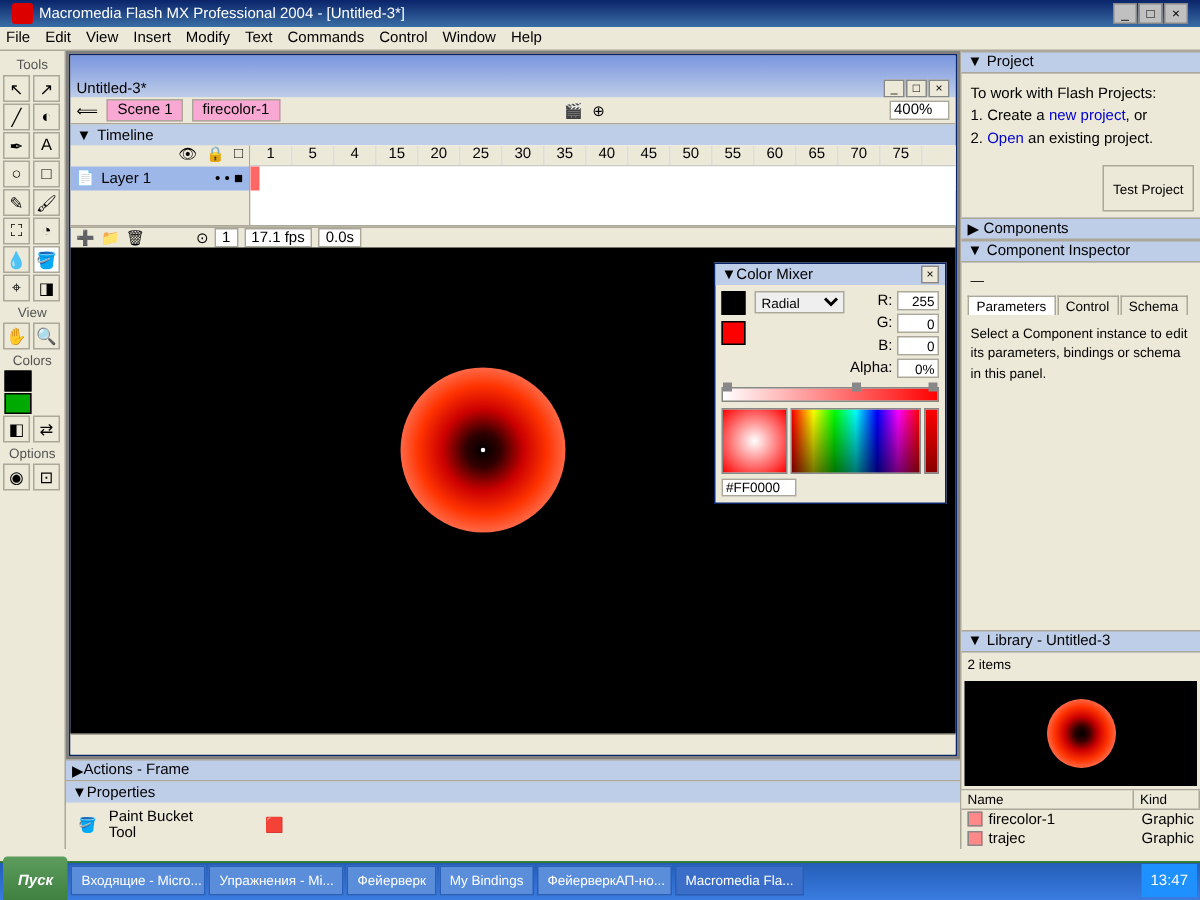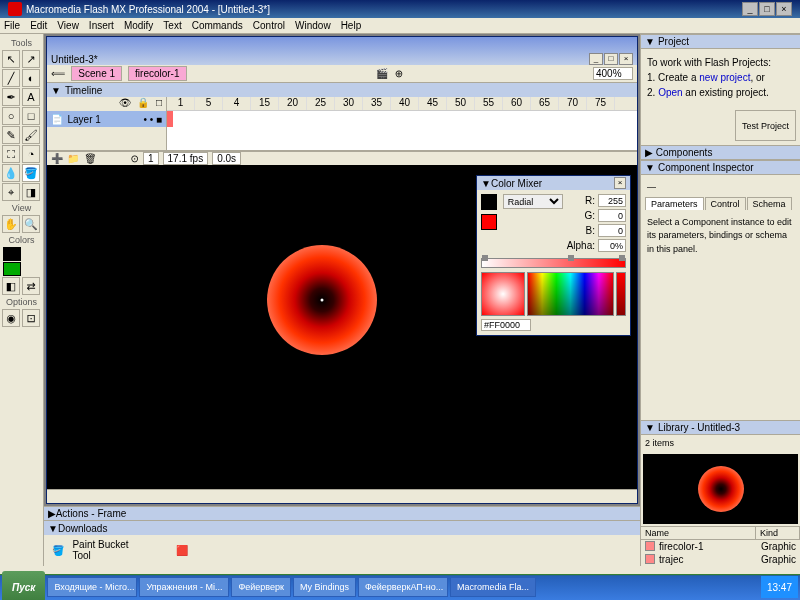--- a/index.html
+++ b/index.html
@@ -278,21 +278,21 @@
       </div>
       <div class="sbar"></div>
     </div>
     <div class="actions-hdr">
         <span class="tri">▶</span>
         <span>Actions - Frame</span>
       </div>
     <div class="props">
       <div class="props-hdr">
           <span class="tri">▼</span>
-          <span>Downloads</span>
+          <span>Properties</span>
         </div>
       <div class="props-body">
         <span>🪣</span>
         <span style="white-space:pre">Paint Bucket
 Tool</span>
         <span style="margin-left:40px">🟥</span>
       </div>
     </div>
   </div>
 

